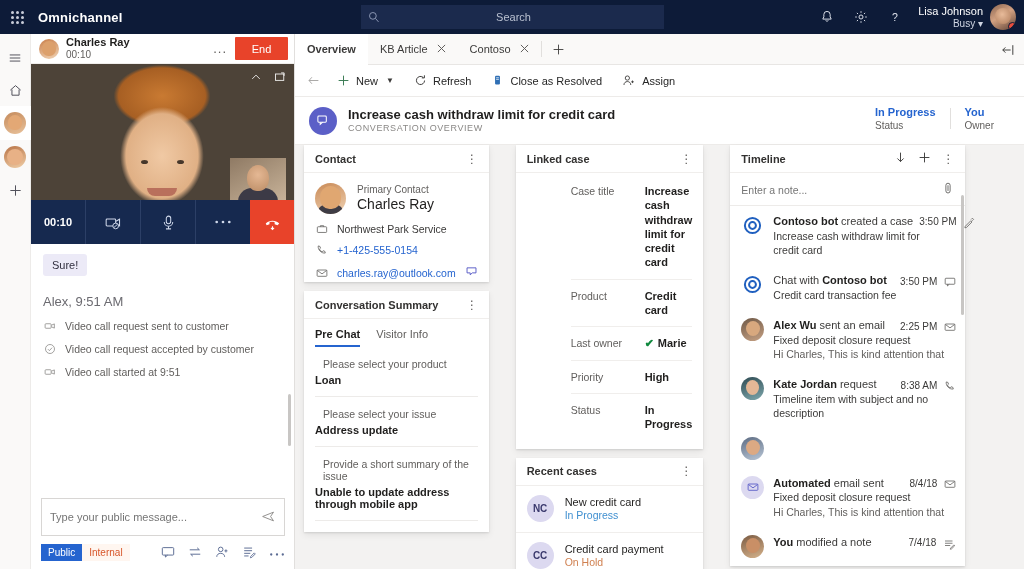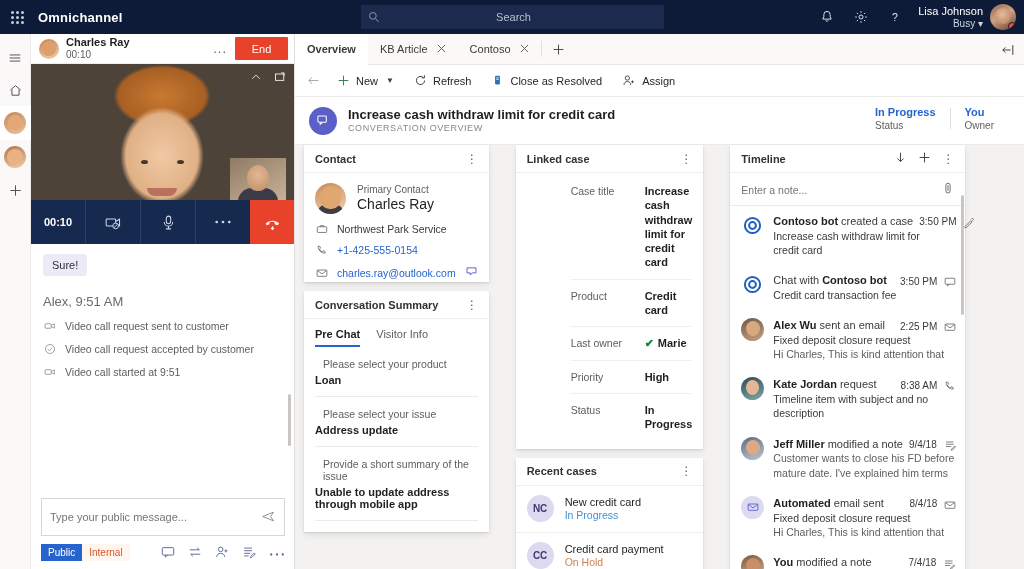--- a/index.html
+++ b/index.html
@@ -822,35 +822,20 @@
                       </svg>
                   </span>
                 </div>
                 <div class="tl-s1">Timeline item with subject and no</div>
                 <div class="tl-s1">description</div>
               </div>
             </div>
 
             <div class="tl-item">
               <div class="tl-av av-p3"></div>
-              <div class="tl-body">
-                <div class="tl-l1">
-                  <span class="tl-who">Jeff Miller</span>
-                  <span class="tl-act">modified a note</span>
-                  <span class="tl-time">9/4/18</span>
-                  <span class="tl-tico">
-                    <svg width="13" height="12" viewBox="0 0 16 16">
-                        <path d="M2 4h10M2 7h10M2 10h7" stroke="#605e5c" stroke-width="1.05"></path>
-                        <path d="M9.5 13.5l4.3-4.3 1.1 1.1-4.3 4.3-1.5.4z" fill="none" stroke="#605e5c" stroke-width="1"></path>
-                      </svg>
-                  </span>
-                </div>
-                <div class="tl-s2">Customer wants to close his FD before</div>
-                <div class="tl-s2">mature date. I've explained him terms</div>
-              </div>
             </div>
 
             <div class="tl-item">
               <div class="tl-av av-mail">
                 <svg width="12" height="12" viewBox="0 0 16 16">
                     <rect x="1.5" y="4" width="13" height="8.4" rx="1" fill="none" stroke="#5b5fc7" stroke-width="1.2"></rect>
                     <path d="M1.8 4.6L8 9.2l6.2-4.6" fill="none" stroke="#5b5fc7" stroke-width="1.2"></path>
                   </svg>
               </div>
               <div class="tl-body">

